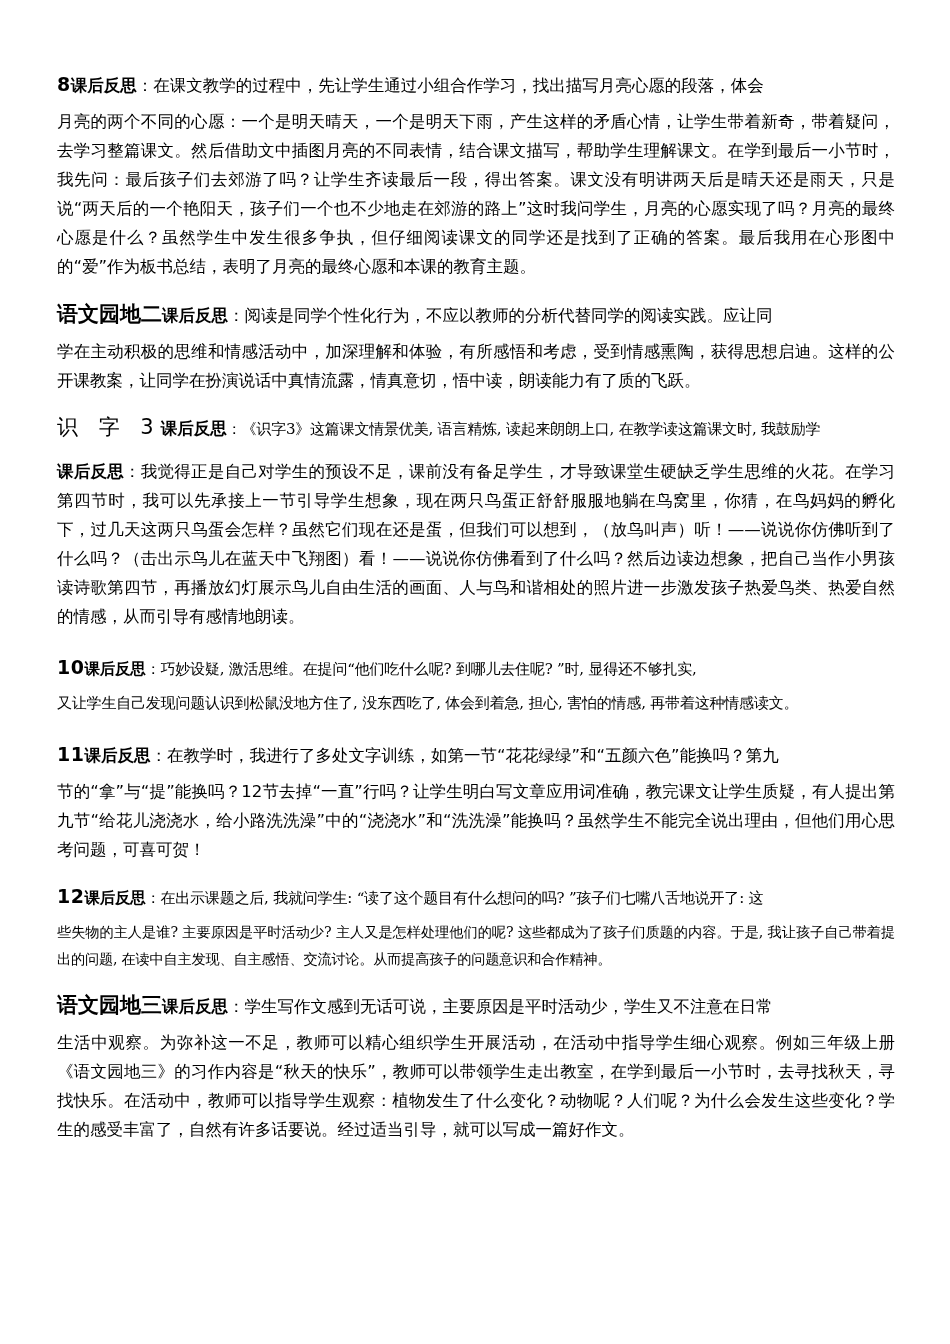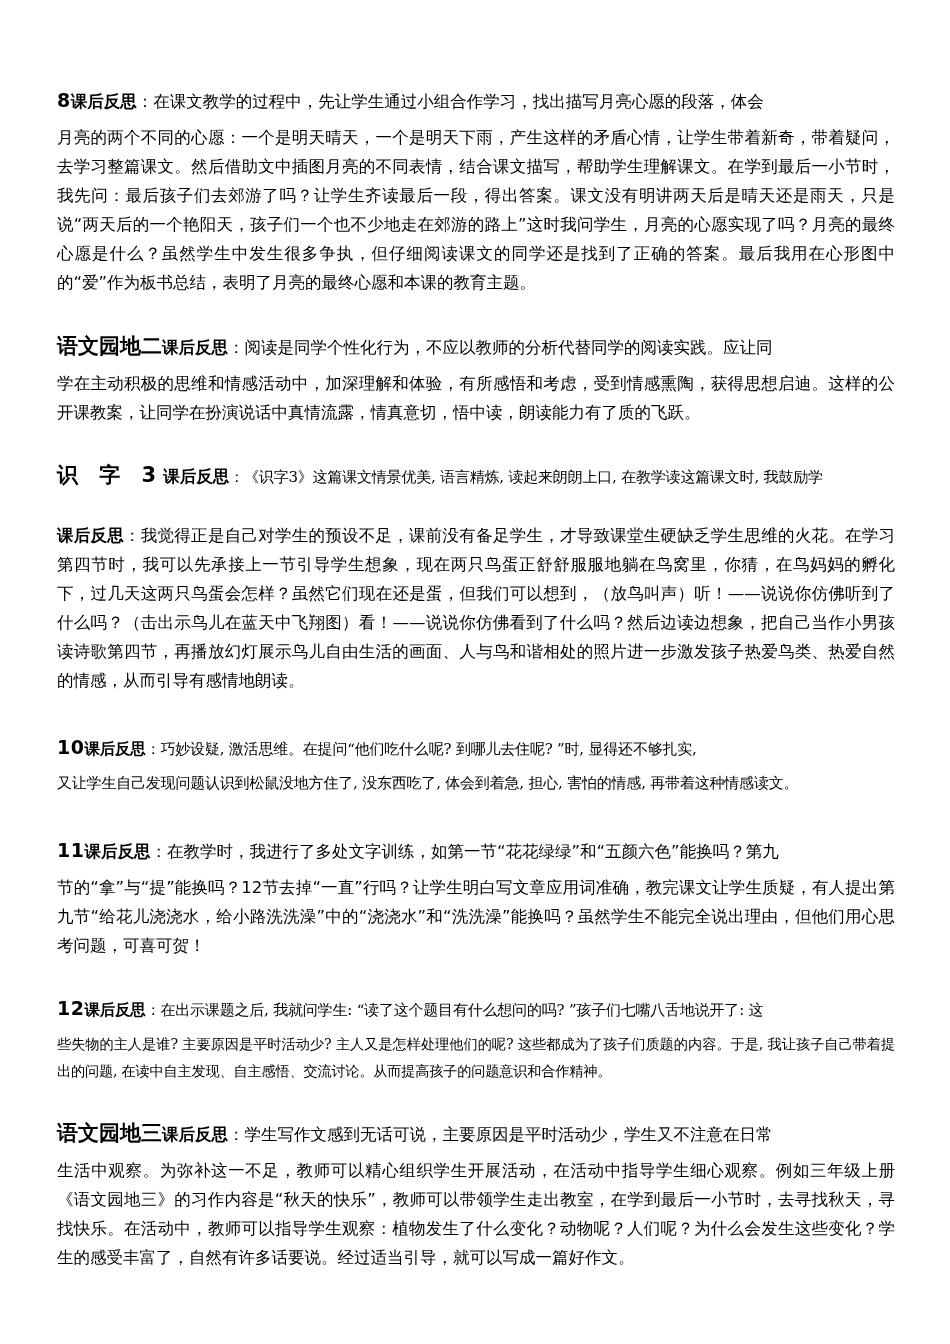--- a/index.html
+++ b/index.html
@@ -16,21 +16,21 @@
   }
   .page {
     position: relative;
     width: 950px;
     height: 1344px;
     background: #ffffff;
     box-sizing: border-box;
     padding: 70px 55px 0 57px;
   }
   .section {
-    margin: 16px 0 10px 0;
+    margin: 0 0 10px 0;
   }
   
   .para {
     margin: 0;
     text-align: justify;
     text-justify: inter-ideograph;
     word-break: break-all;
     color: #000;
   }
   
@@ -67,21 +67,21 @@
   }
   .sec-name {
     font-family: "DejaVu Sans", "Liberation Sans", sans-serif;
     font-size: 21px;
     font-weight: bold;
     letter-spacing: 0px;
   }
   .sec-name-wide {
     font-family: "DejaVu Sans", "Liberation Sans", sans-serif;
     font-size: 21px;
-    font-weight: bold;
+    font-weight: normal;
     letter-spacing: 7px;
   }
   .kw {
     font-family: "DejaVu Sans", "Liberation Sans", sans-serif;
     font-size: 16.5px;
     font-weight: bold;
     letter-spacing: 0px;
   }
   .kw-sm {
     font-family: "DejaVu Sans", "Liberation Sans", sans-serif;

